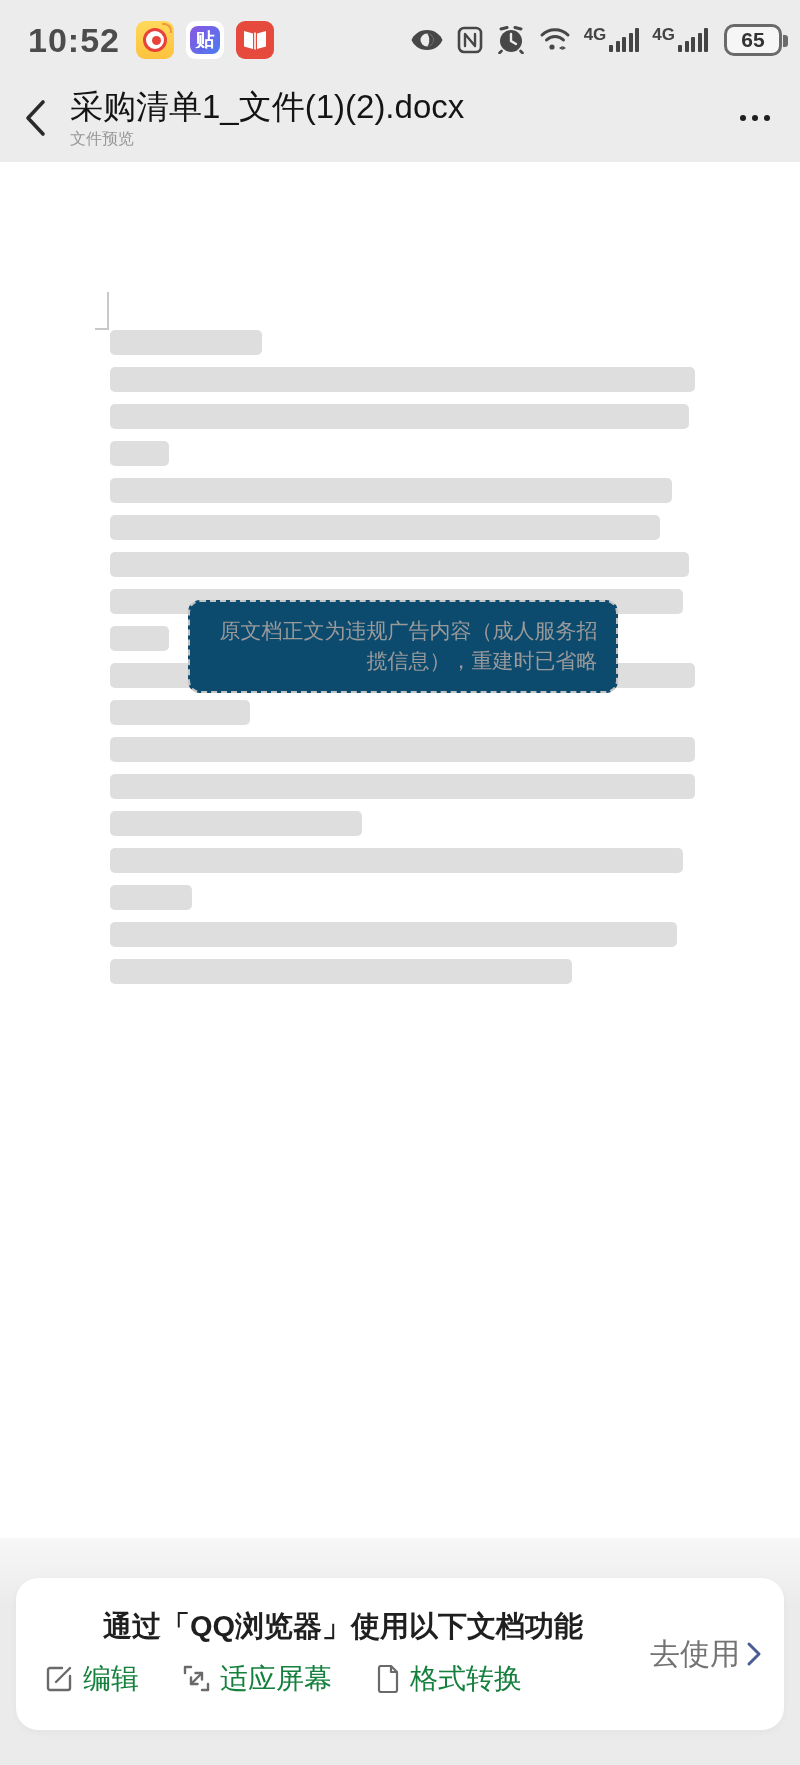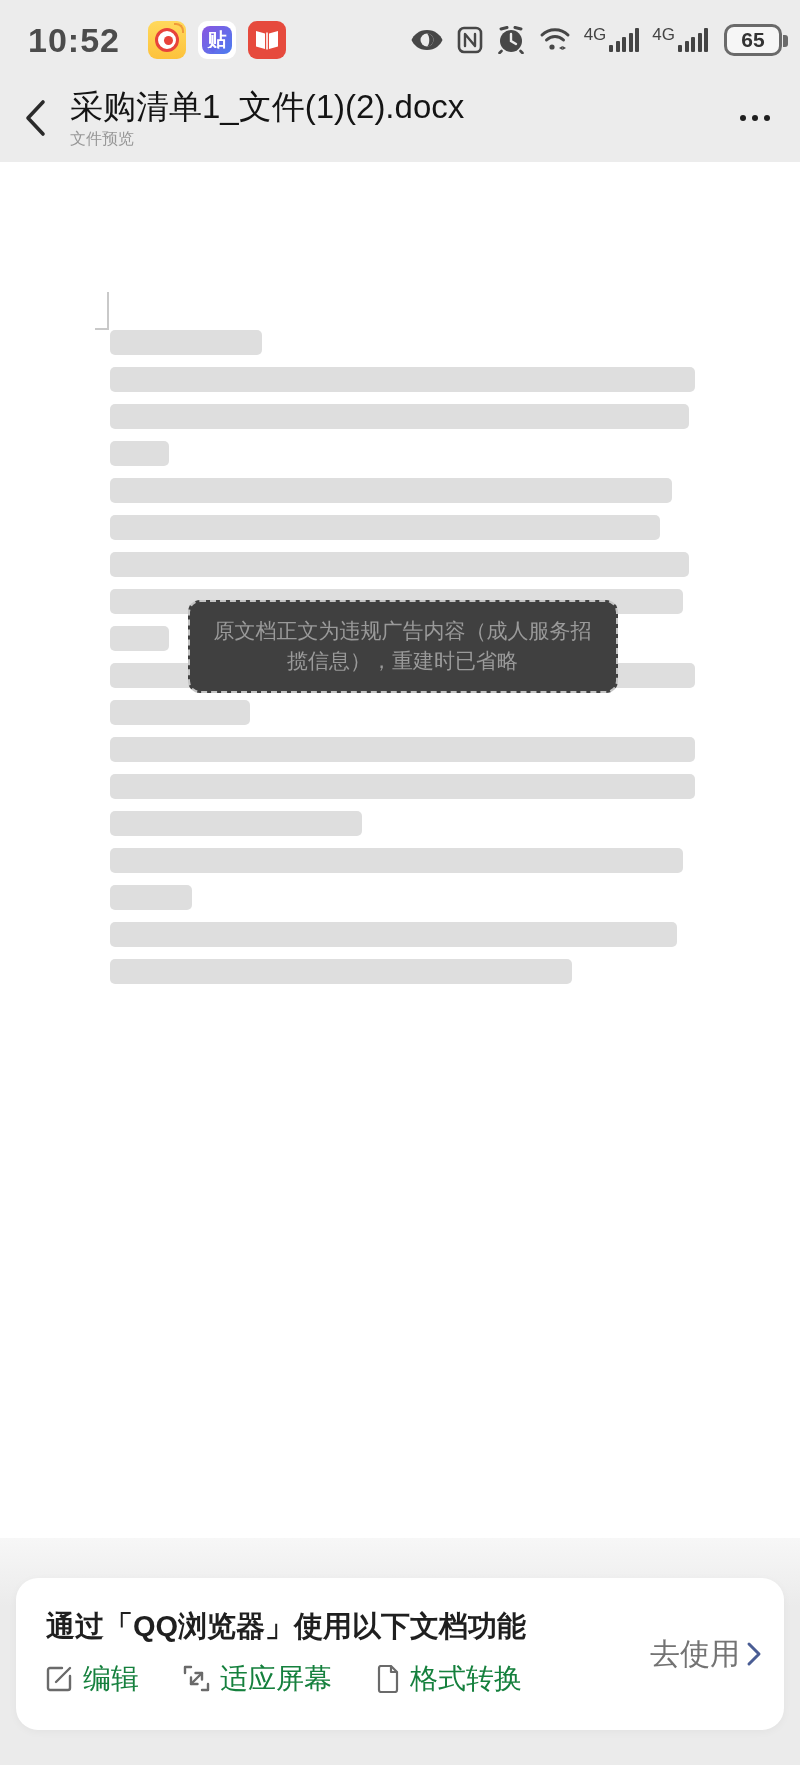--- a/index.html
+++ b/index.html
@@ -8,38 +8,38 @@
     font-family:"Liberation Sans","DejaVu Sans",sans-serif;
     width:800px; height:1765px; position:relative; background:#fff;
   }
   .screen { width:800px; height:1765px; position:relative; overflow:hidden; }
 
   
   .chrome-top { position:absolute; top:0; left:0; width:800px; height:162px; background:#ececec; }
 
   .statusbar { position:absolute; top:0; left:0; width:100%; height:74px;
     display:flex; align-items:center; padding:6px 18px 0 28px; }
-  .sb-time { font-size:34px; font-weight:600; color:#4c4c4c; letter-spacing:1px; margin-right:28px; }
+  .sb-time { font-size:34px; font-weight:600; color:#4c4c4c; letter-spacing:1px; margin-right:16px; }
   .appicons { display:flex; align-items:center; gap:12px; }
   .appicon { width:38px; height:38px; border-radius:9px; display:flex; align-items:center; justify-content:center; overflow:hidden; }
   .appicon.weibo { background:linear-gradient(180deg,#ffd95c,#fdc23c); }
   .weibo-eye { width:24px; height:24px; border-radius:50%; background:#fff; border:3px solid #e8433b; position:relative; }
   .weibo-eye::after { content:""; position:absolute; left:6px; top:5px; width:9px; height:9px; border-radius:50%; background:#e8433b; }
   .weibo-eye::before { content:""; position:absolute; right:-8px; top:-8px; width:8px; height:8px;
     border:2px solid #f09a3a; border-left:none; border-bottom:none; border-radius:0 8px 0 0; }
   .appicon.tieba { background:#fff; }
   .tieba-bubble { width:30px; height:28px; border-radius:8px; background:linear-gradient(135deg,#8a55e0,#4a7df0);
     color:#fff; font-size:19px; font-weight:700; display:flex; align-items:center; justify-content:center; position:relative; }
   .tieba-bubble::after { content:""; position:absolute; bottom:-4px; left:6px; border:5px solid transparent; border-top-color:#5f66e8; }
   .appicon.reader { background:#e64a3d; }
   .sb-spacer { flex:1; }
   .sysicons { display:flex; align-items:center; gap:13px; }
   .sysicons svg { display:block; }
   .sig4g { display:flex; align-items:flex-end; gap:3px; }
-  .sig4g .g4 { font-size:17px; font-weight:400; color:#444; line-height:1; transform:translateY(-9px); }
+  .sig4g .g4 { font-size:17px; font-weight:700; color:#444; line-height:1; transform:translateY(-9px); }
   .bars4 { display:flex; align-items:flex-end; gap:2.5px; }
   .bars4 i { display:block; width:4px; background:#444; border-radius:1px; }
   .battery { min-width:58px; height:32px; border:3px solid #6a6a6a; border-radius:10px;
     display:flex; align-items:center; justify-content:center; position:relative; background:#f6f6f6; margin-left:3px; }
   .battery span { font-size:21px; font-weight:600; color:#333; }
   .battery::after { content:""; position:absolute; right:-9px; top:8px; width:5px; height:12px; background:#6a6a6a; border-radius:0 3px 3px 0; }
 
   .header { position:absolute; top:74px; left:0; width:100%; height:88px; display:flex; align-items:center; }
   .back-btn { width:70px; height:88px; display:flex; align-items:center; justify-content:center; cursor:pointer; }
   .titles { flex:1; display:flex; flex-direction:column; justify-content:center; gap:4px; overflow:hidden; }
@@ -49,30 +49,30 @@
   .more-btn i { width:6px; height:6px; border-radius:50%; background:#1f1f1f; display:block; }
 
   
   .doc-area { position:absolute; top:162px; left:0; width:800px; height:1376px; background:#fff; }
   .page-corner { position:absolute; left:95px; top:130px; width:14px; height:38px;
     border-right:2px solid #c9c9c9; border-bottom:2px solid #c9c9c9; }
   .textblock { position:absolute; left:110px; top:168px; width:585px; }
   .rbar { height:25px; border-radius:5px; background:#dedede; margin-bottom:12px; }
   .redact-wrap { position:relative; }
   .redact-notice { position:absolute; left:50%; top:270px; transform:translateX(-50%);
-    width:430px; text-align:center; background:#404040; border:2px dashed #c4c4c4; border-radius:12px;
+    width:430px; text-align:right; background:#0c4a6e; border:2px dashed #c4c4c4; border-radius:12px;
     padding:14px 18px; font-size:21px; line-height:1.45; color:#9a9a9a; }
 
   
   .sheet { position:absolute; top:1538px; left:0; width:800px; height:227px;
     background:linear-gradient(180deg,#f7f7f7,#ebebeb 30%); }
   .promo-card { position:absolute; left:16px; right:16px; top:40px; height:152px; background:#fff;
     border-radius:22px; box-shadow:0 2px 8px rgba(0,0,0,0.04);
     display:flex; align-items:center; padding:0 22px 0 30px; }
-  .promo-left { flex:1; display:flex; flex-direction:column; gap:16px; }
+  .promo-left { flex:1; display:flex; flex-direction:column; gap:16px;text-align:center; }
   .promo-title { font-size:29px; font-weight:600; color:#1f1f1f; line-height:1.15; }
   .promo-actions { display:flex; align-items:center; gap:44px; }
   .p-action { display:flex; align-items:center; gap:10px; cursor:pointer; }
   .p-action span { font-size:28px; color:#15803d; }
   .cta { display:flex; align-items:center; gap:6px; cursor:pointer; padding-left:10px; }
   .cta span { font-size:30px; font-weight:500; }
 </style>
 </head>
 <body>
 

